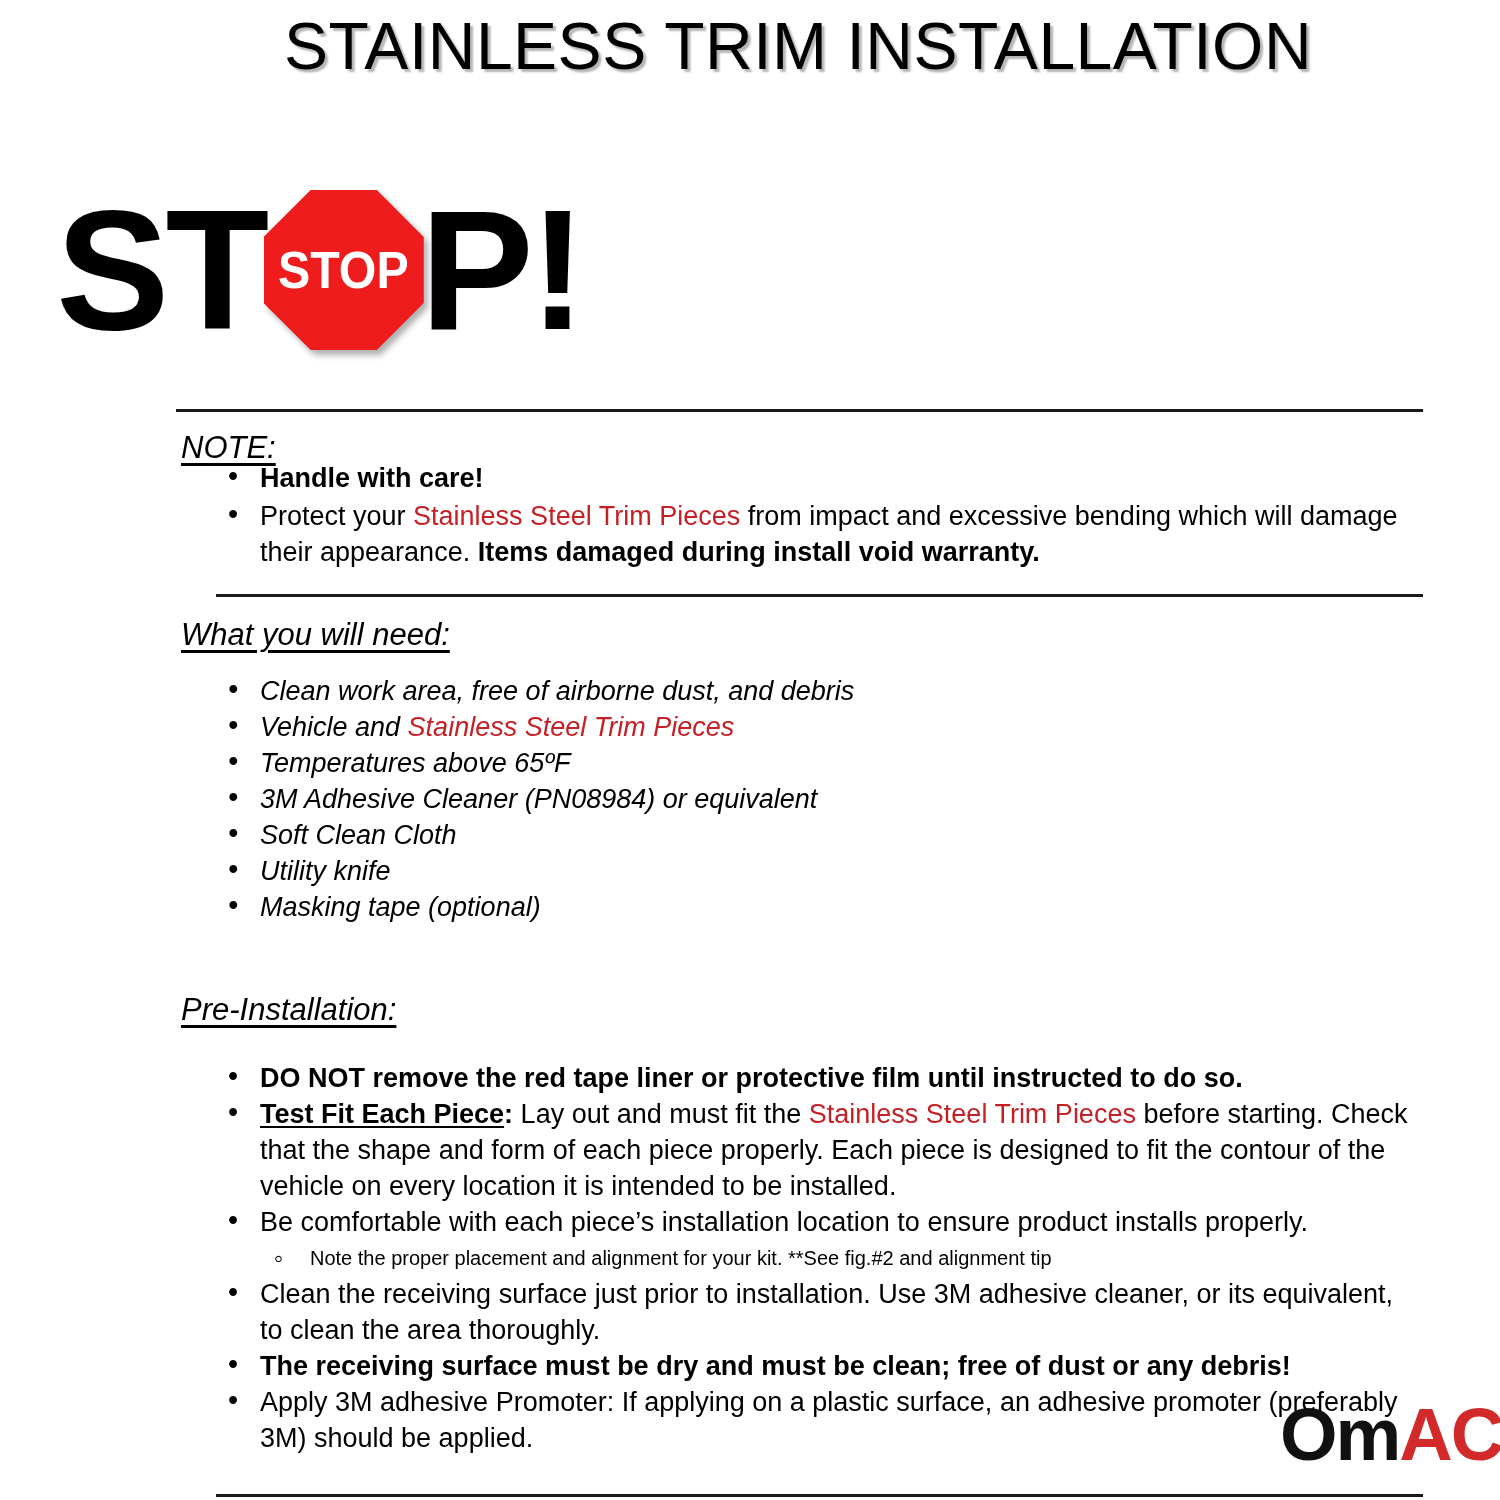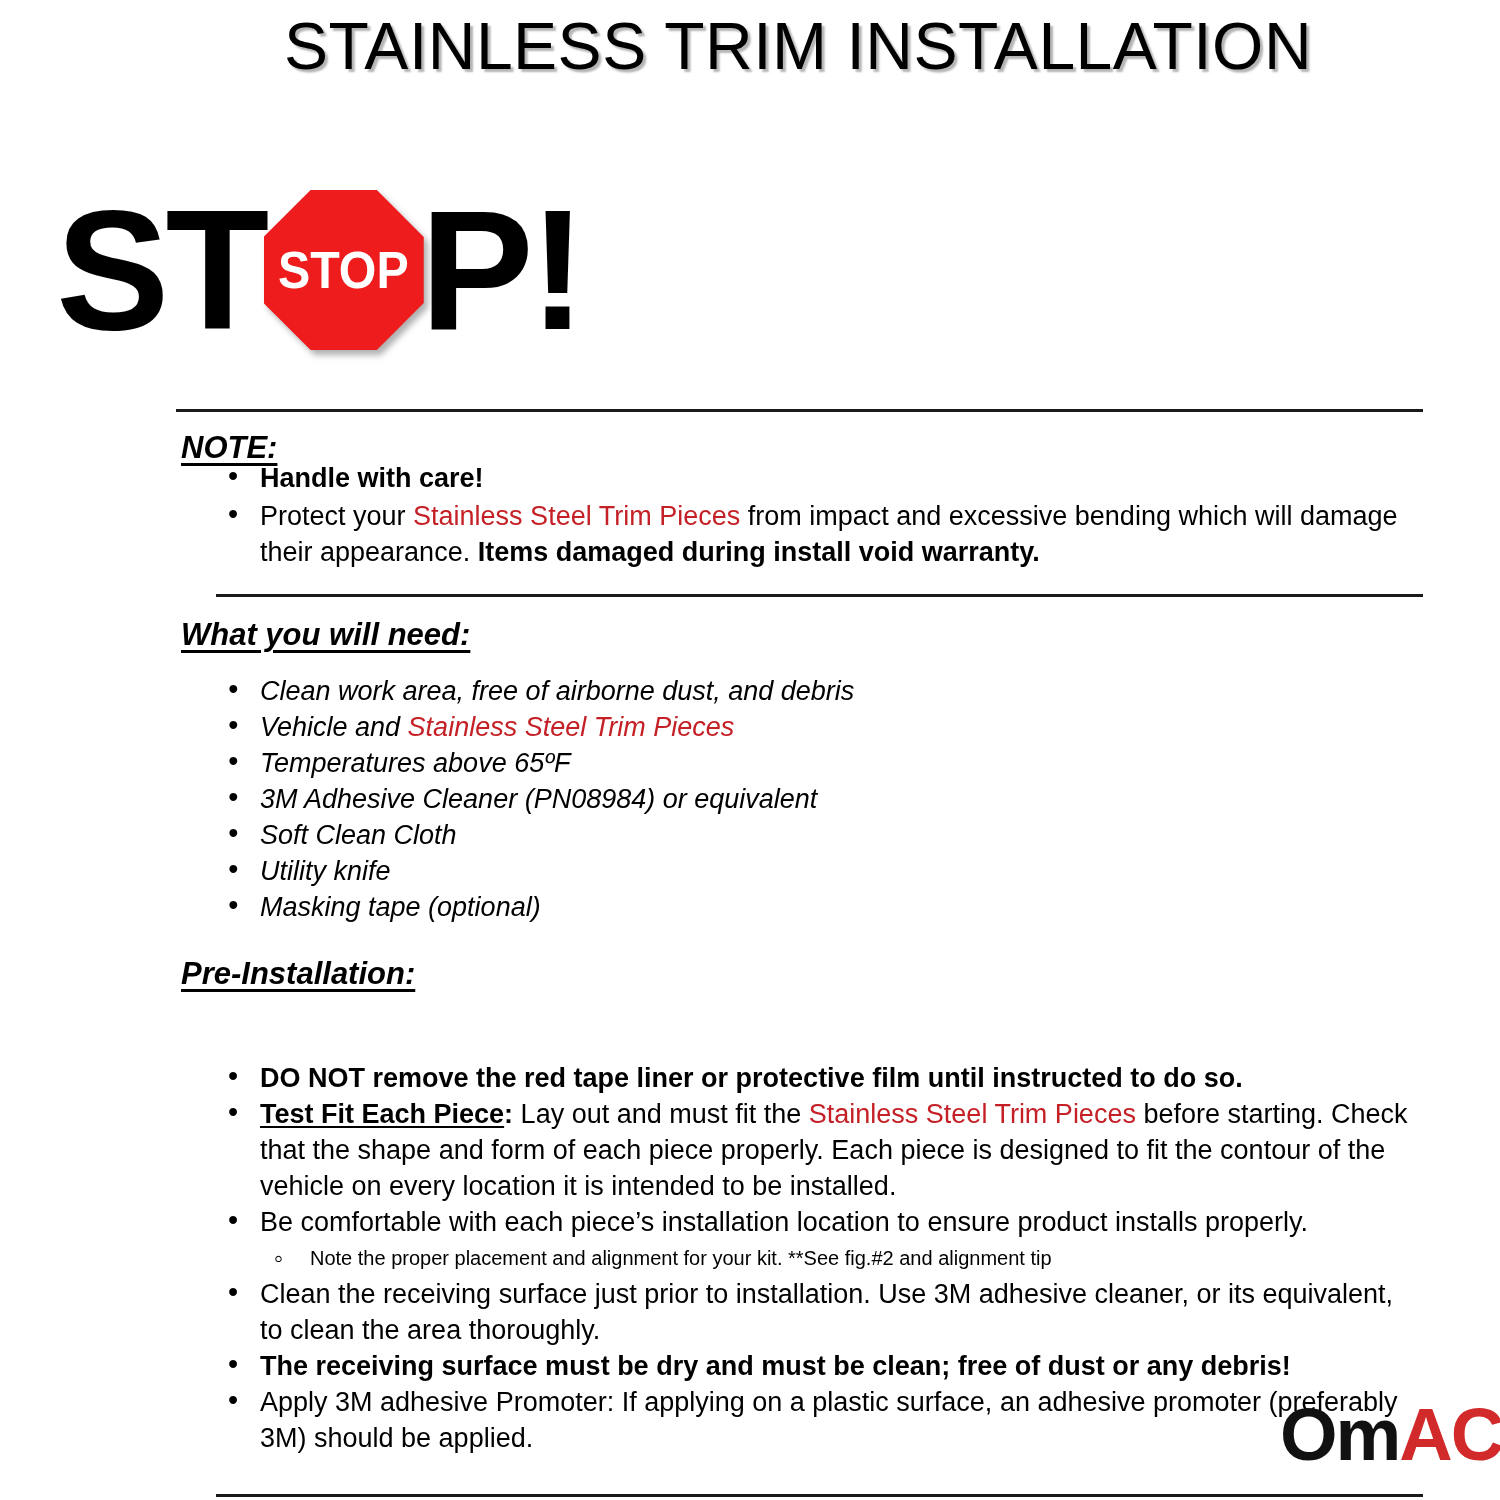--- a/index.html
+++ b/index.html
@@ -94,30 +94,30 @@
   }
   .rule-top   { left: 128px; width: 1247px; top: 409px; }
   .rule-note  { left: 168px; width: 1207px; top: 594px; }
   .rule-bottom{ left: 168px; width: 1207px; top: 1494px; }
 
   
   .heading {
     position: absolute;
     left: 133px;
     font-size: 31px;
-    font-weight: 700;
+    font-weight: 400;
     font-style: italic;
     text-decoration: underline;
     text-decoration-thickness: 3px;
     text-underline-offset: 5px;
     white-space: nowrap;
   }
   .h-note  { top: 430px; }
   .h-need  { top: 617px; }
-  .h-pre   { top: 956px; }
+  .h-pre   { top: 992px; }
 
   
   .blist { position: absolute; }
   .bitem {
     position: relative;
     padding-left: 38px;
     font-size: 27px;
     line-height: 36px;
     color: #000000;
   }

